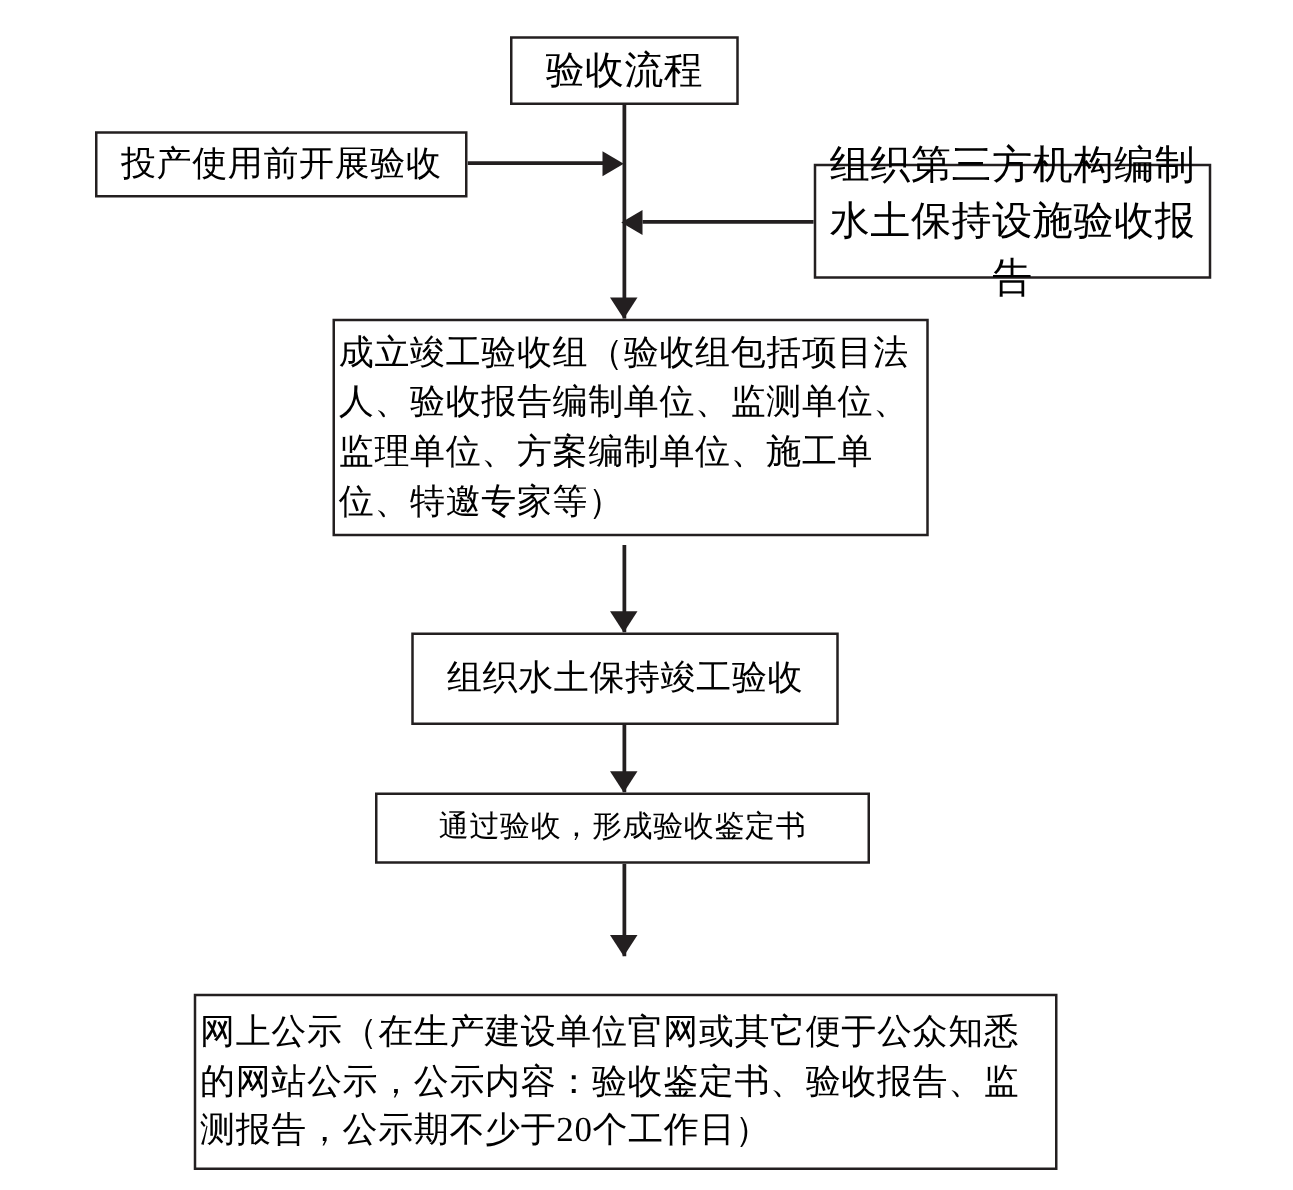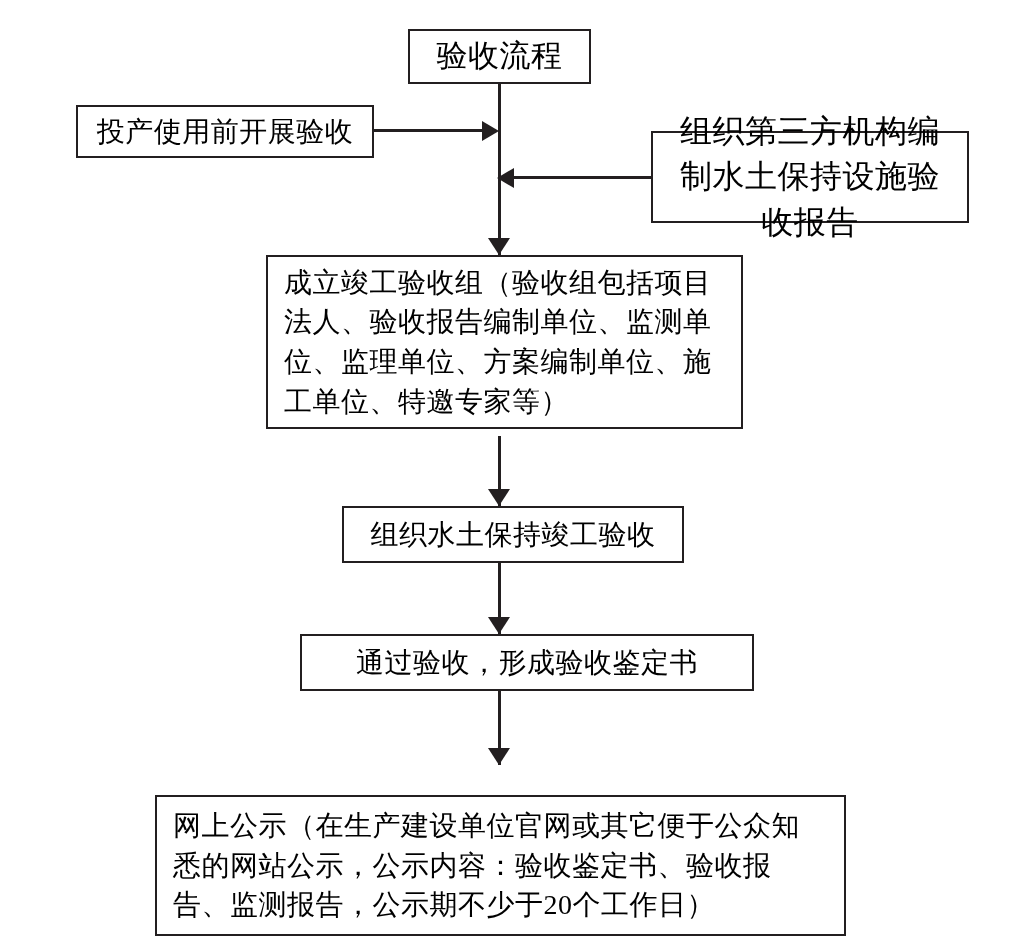--- a/index.html
+++ b/index.html
@@ -21,40 +21,40 @@
   .node {
     position: absolute;
     box-sizing: border-box;
     border: 2px solid #231f20;
     background: #ffffff;
     display: flex;
     align-items: center;
     justify-content: center;
     text-align: center;
     z-index: 3;
-    padding: 0 16px;
+    padding: 0 3px;
   }
   .node .label {
     display: block;
     width: 100%;
     line-height: 1.42;
     letter-spacing: 0.5px;
   }
   .node.justified .label {
     text-align: left;
     text-justify: inter-character;
   }
 
   
   #node-title        { left: 408px; top: 29px;  width: 183px; height: 55px;  font-size: 31px; }
   #node-pre-accept   { left: 76px;  top: 105px; width: 298px; height: 53px;  font-size: 28px; align-items: center; }
   #node-third-party  { left: 651px; top: 131px; width: 318px; height: 92px;  font-size: 32px; }
   #node-group        { left: 266px; top: 255px; width: 477px; height: 174px; font-size: 28px; }
-  #node-organize     { left: 342px; top: 506px; width: 342px; height: 57px;  font-size: 28px; }
-  #node-certificate  { left: 300px; top: 634px; width: 454px; height: 57px;  font-size: 28px; }
+  #node-organize     { left: 329px; top: 506px; width: 342px; height: 74px;  font-size: 28px; }
+  #node-certificate  { left: 300px; top: 634px; width: 396px; height: 57px;  font-size: 24px; }
   #node-publicize    { left: 155px; top: 795px; width: 691px; height: 141px; font-size: 28px; }
 
   
   .vline {
     position: absolute;
     width: 3px;
     background: #231f20;
     z-index: 1;
   }
   .hline {

